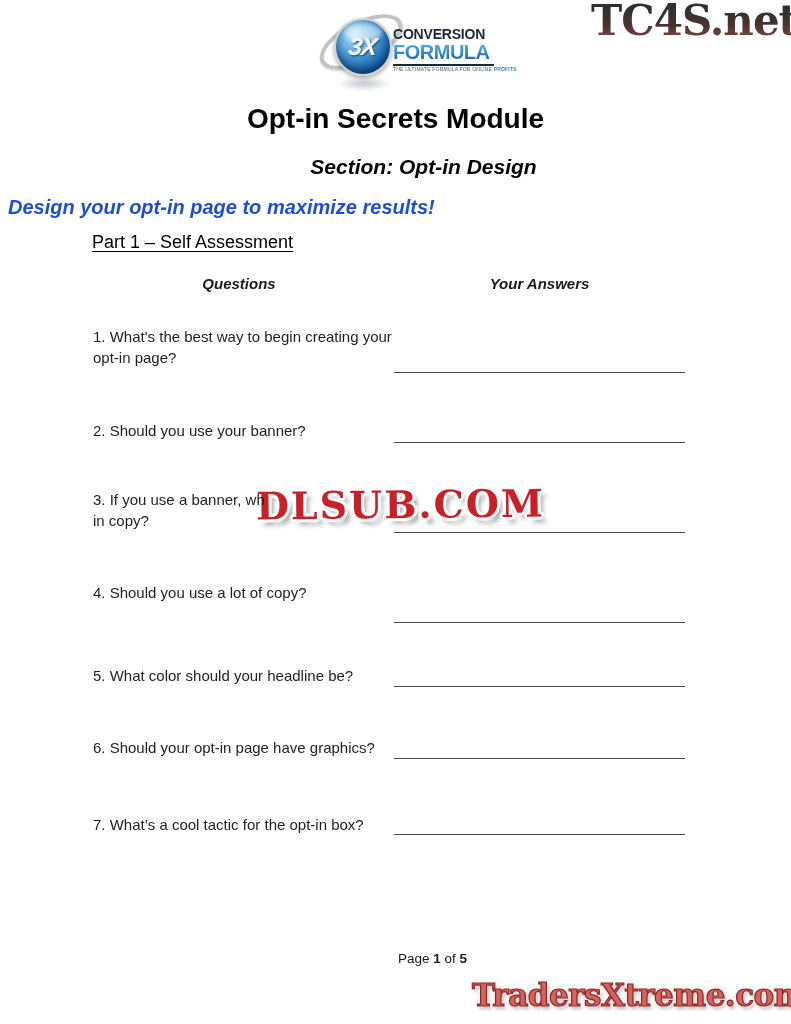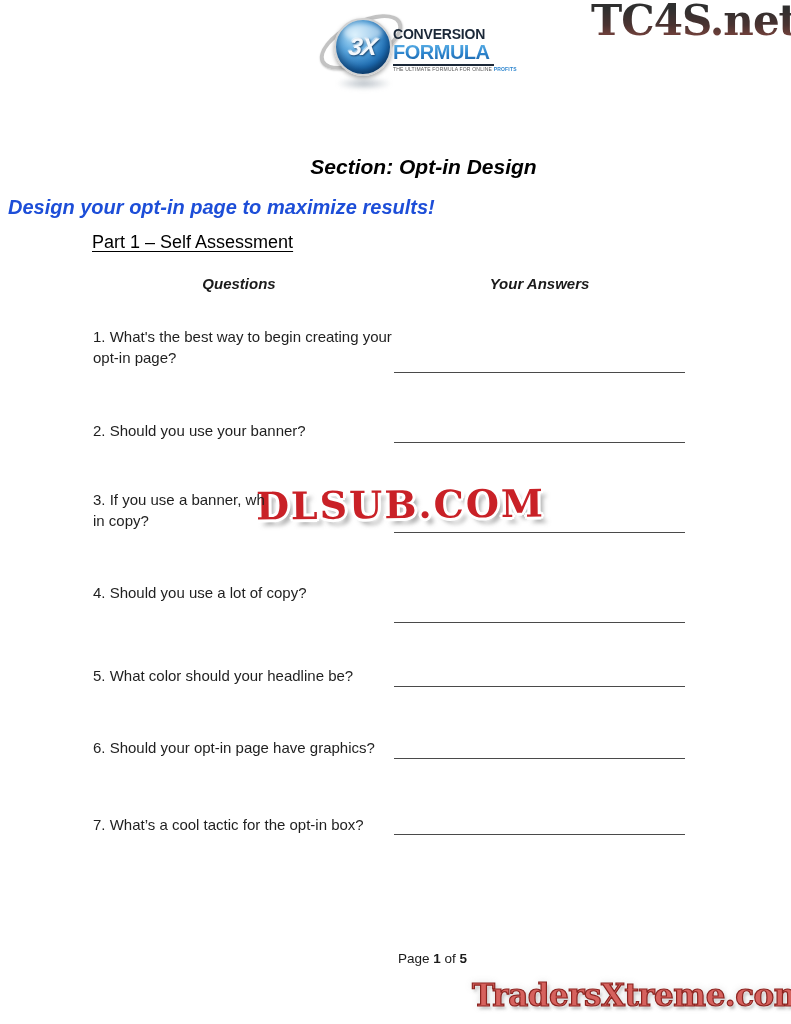--- a/index.html
+++ b/index.html
@@ -144,20 +144,21 @@
       <div class="logo-brand2">FORMULA</div>
       <div class="logo-rule"></div>
       <div class="logo-tagline"><span>THE ULTIMATE FORMULA FOR ONLINE </span><span class="accent">PROFITS</span></div>
     </div>
   </div>
 
   <div class="abs wm-tc4s">TC4S.net</div>
   <div class="abs wm-dlsub">DLSUB.COM</div>
   <div class="abs wm-traders">TradersXtreme.com</div>
 
+  <div class="abs title">Opt-in Secrets Module</div>
   <div class="abs section">Section: Opt-in Design</div>
   <div class="abs design-tagline">Design your opt-in page to maximize results!</div>
   <div class="abs part-heading">Part 1 – Self Assessment</div>
 
   <div class="abs col-head a">Your Answers</div>
   <div class="abs col-head q">Questions</div>
 
   <div class="abs question q1">
     <div>1. What's the best way to begin creating your</div>
     <div>opt-in page?</div>

